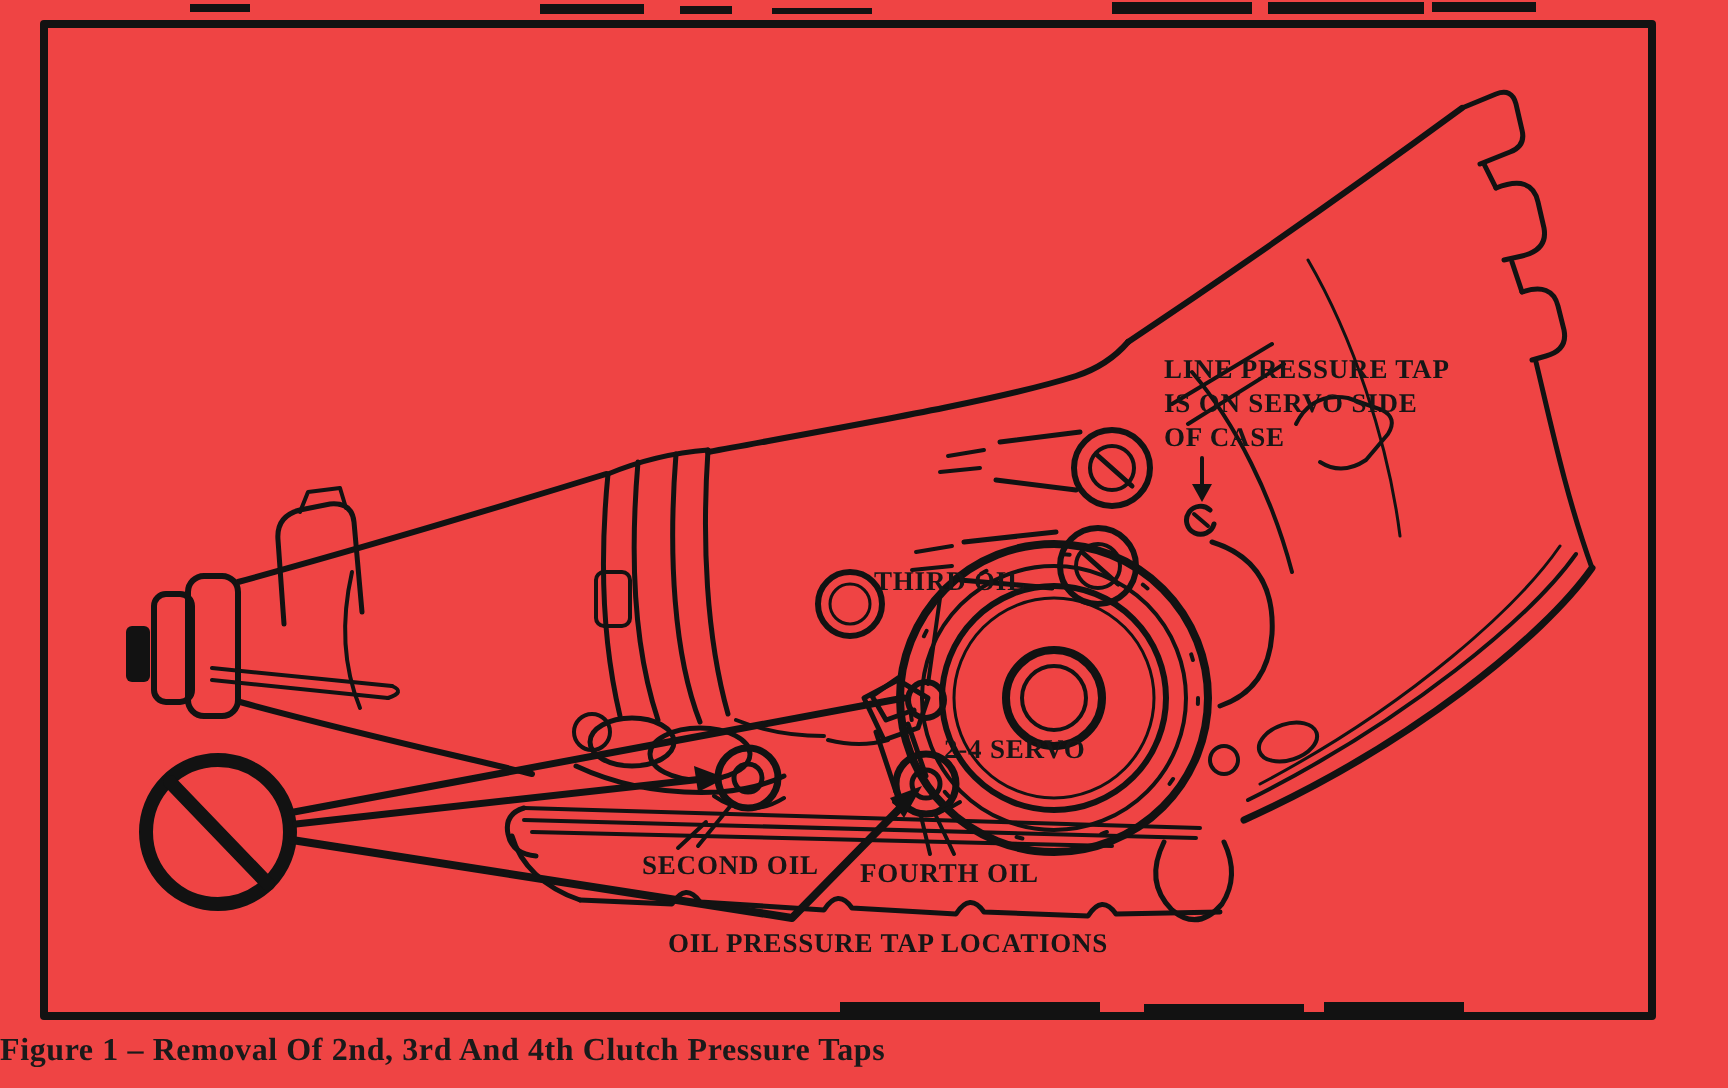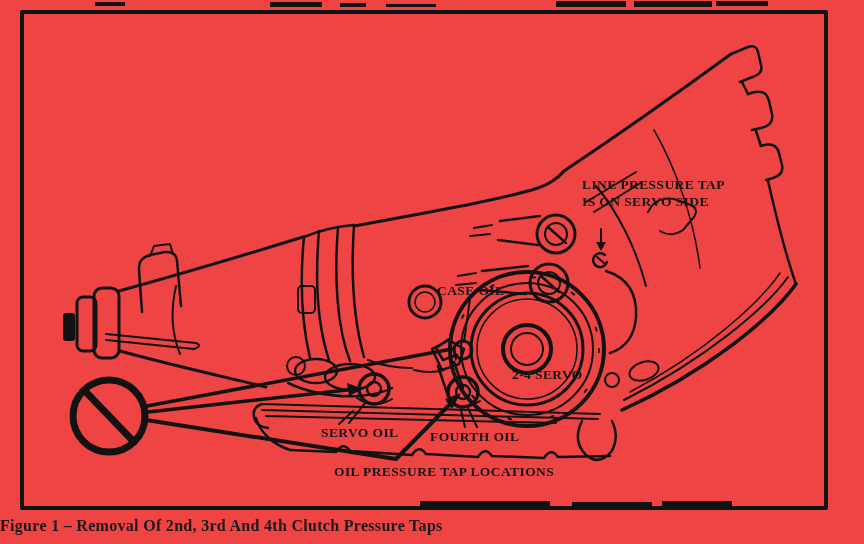--- a/index.html
+++ b/index.html
@@ -177,27 +177,28 @@
       <path d="M601,229 L601,243" stroke-width="2"></path>
       <polygon class="fill" points="601,251 596,242 606,242"></polygon>
       <path d="M605,255 a7,7 0 1,0 2,7" stroke-width="2.5"></path>
       <path d="M597,257 l7,6" stroke-width="2"></path>
     </g>
   </svg>
 
   <div class="lbl" style="left:582px;top:176px;">
     <div>LINE PRESSURE TAP</div>
     <div>IS ON SERVO SIDE</div>
+    <div>OF CASE</div>
   </div>
 
-  <div class="lbl" style="left:437px;top:282px;">CASE OIL</div>
-
-  <div class="lbl" style="left:512px;top:366px;">2-4 SERVO</div>
-
-  <div class="lbl" style="left:321px;top:424px;">SERVO OIL</div>
+  <div class="lbl" style="left:437px;top:282px;">THIRD OIL</div>
+
+  <div class="lbl" style="left:472px;top:366px;">2-4 SERVO</div>
+
+  <div class="lbl" style="left:321px;top:424px;">SECOND OIL</div>
 
   <div class="lbl" style="left:430px;top:428px;">FOURTH OIL</div>
 
   <div class="lbl" style="left:334px;top:463px;">OIL PRESSURE TAP LOCATIONS</div>
 
   <div class="caption">Figure 1 – Removal Of 2nd, 3rd And 4th Clutch Pressure Taps</div>
 
 </div>
 
 </body></html>

